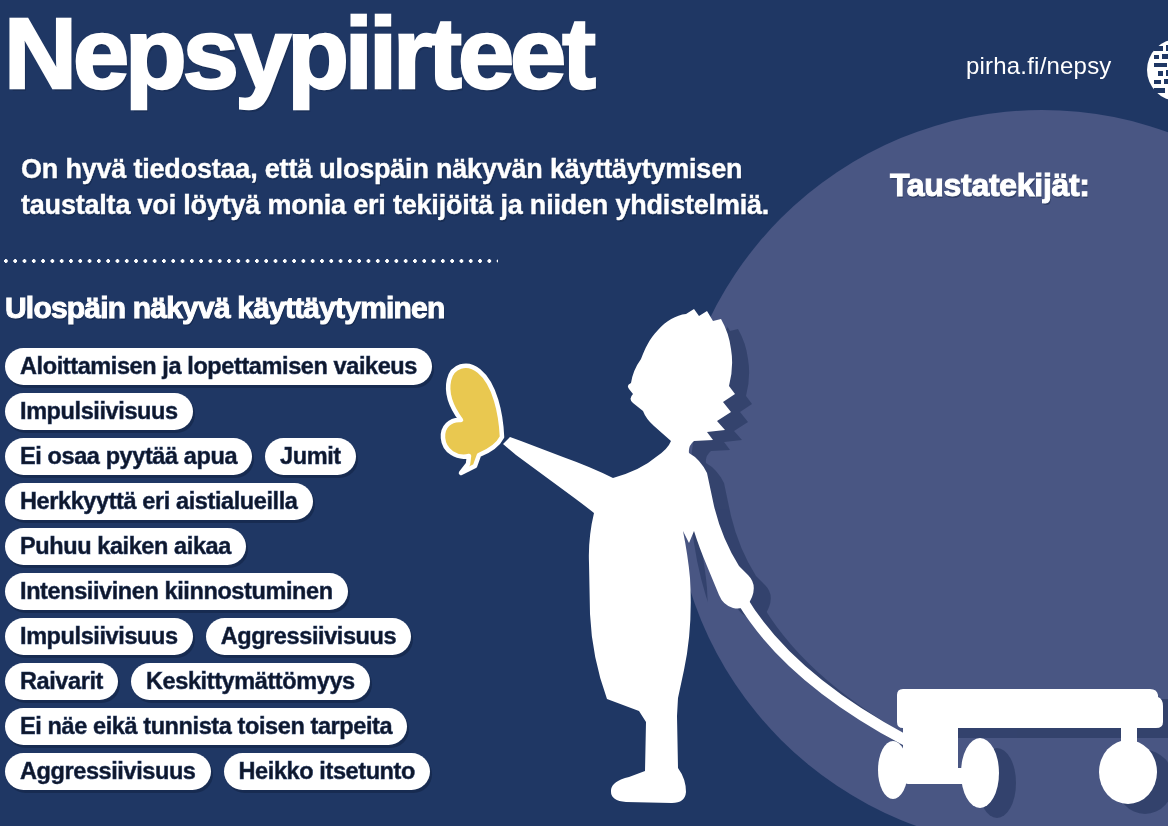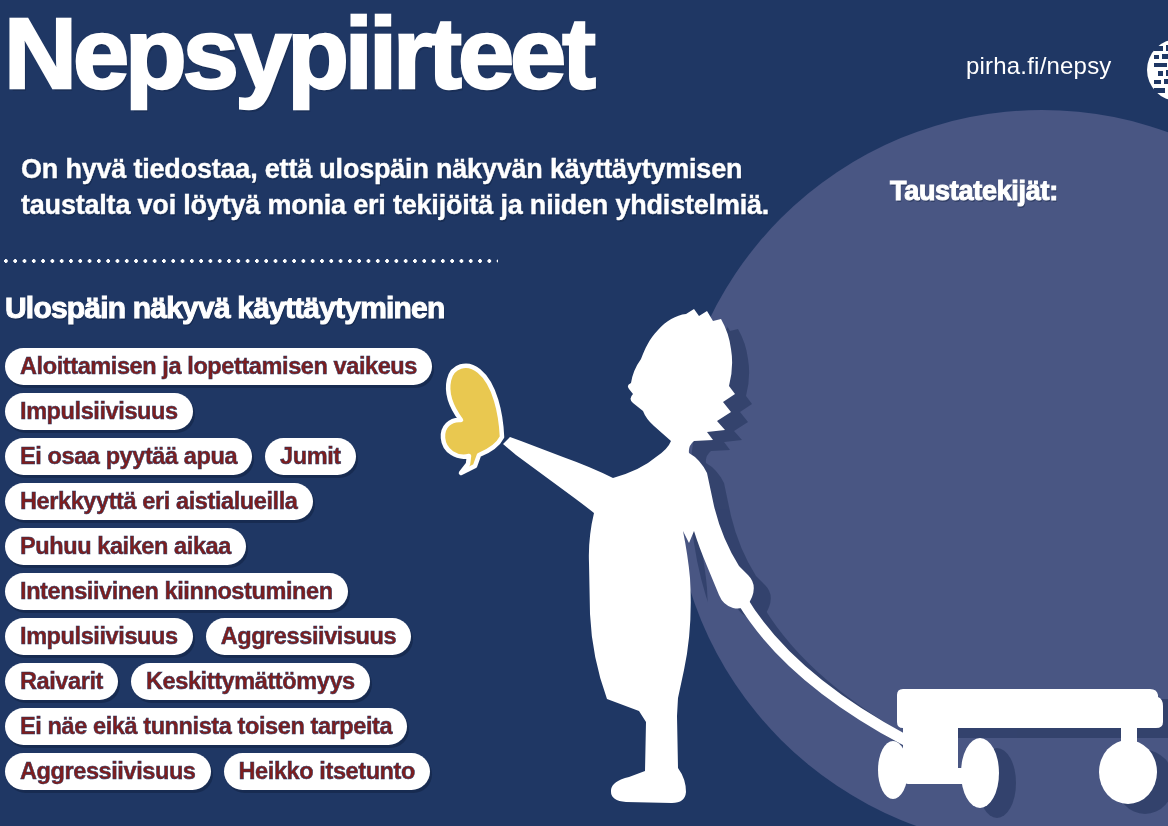--- a/index.html
+++ b/index.html
@@ -37,28 +37,28 @@
   .behavior-heading{
     left:5px;top:291px;font-size:30px;font-weight:700;letter-spacing:-.8px;
     -webkit-text-stroke:1px #fff;
     text-shadow:1px 2px 0 rgba(10,22,48,.35);
   }
 
   .pills{left:5px;top:348px;width:474px;display:flex;flex-direction:column;gap:8px;}
   .pill-row{display:flex;gap:13px;}
   .pill{
     height:37px;line-height:37px;padding:0 15px;border-radius:19px;
-    background:#fff;color:#7f1d1d;font-size:23.5px;font-weight:700;
+    background:#fff;color:#0f172a;font-size:23.5px;font-weight:700;
     letter-spacing:-.4px;white-space:nowrap;
     -webkit-text-stroke:.5px #1F3764;
     box-shadow:2px 3px 0 rgba(13,26,53,.4);
   }
 
   .factors-heading{
-    left:890px;top:176px;font-size:27px;font-weight:700;letter-spacing:-.3px;
+    left:890px;top:167px;font-size:32px;font-weight:700;letter-spacing:-.3px;
     -webkit-text-stroke:1px #fff;
     text-shadow:1px 2px 0 rgba(10,22,48,.35);
   }
   .factors{left:890px;top:233px;display:flex;flex-direction:column;gap:16px;}
   .factor{display:flex;align-items:flex-start;height:30px;}
   .factor .dot{
     width:9px;height:9px;border-radius:50%;background:#fff;
     margin:10px 17px 0 2px;flex:0 0 auto;
   }
   .factor .lbl{

